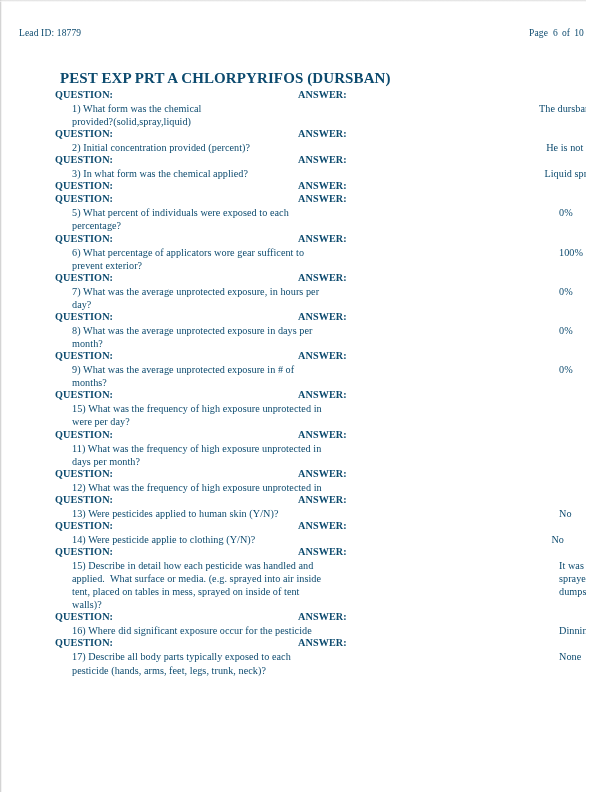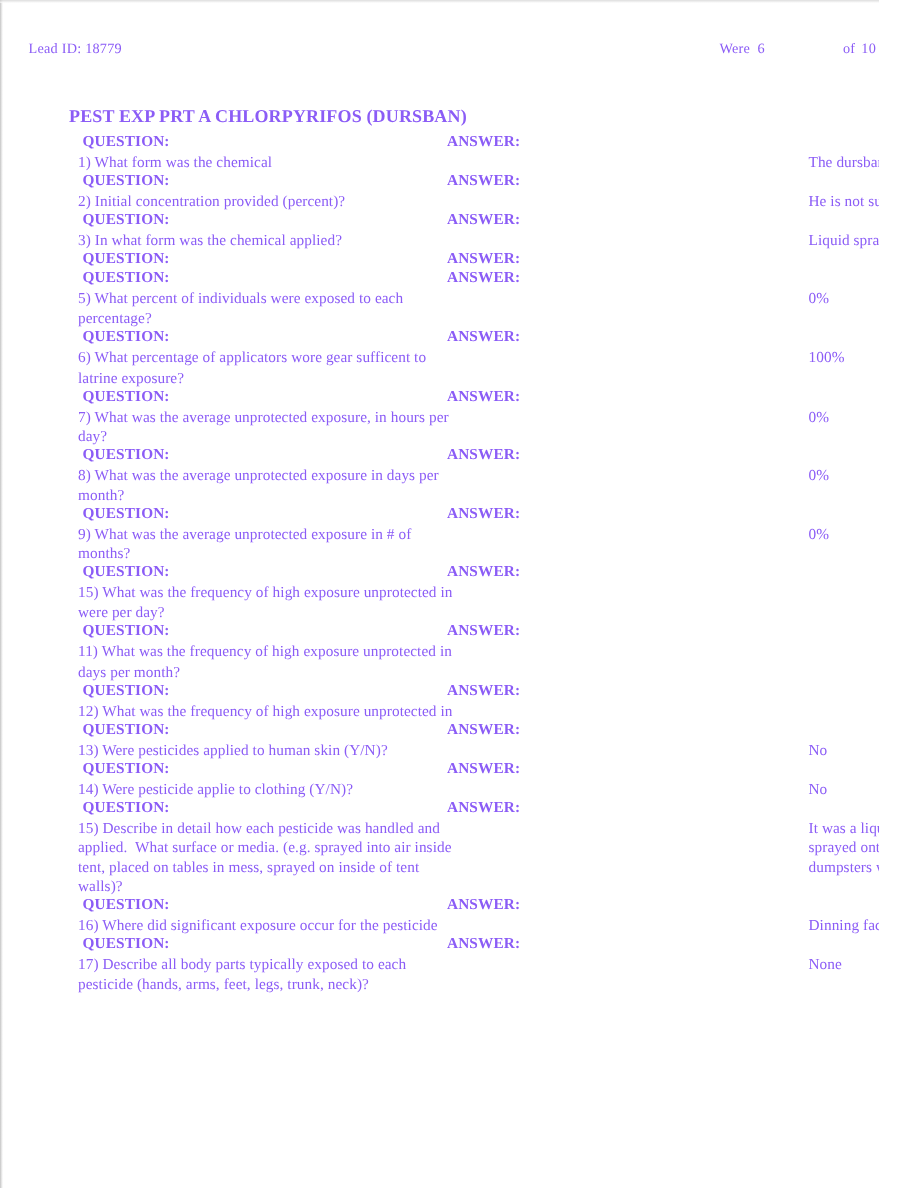--- a/index.html
+++ b/index.html
@@ -9,21 +9,21 @@
     background: #ffffff;
   }
   .page {
     position: relative;
     width: 586px;
     height: 792px;
     background: #ffffff;
     box-sizing: border-box;
     overflow: hidden;
     font-family: "Liberation Serif", "DejaVu Serif", serif;
-    color: #8b5cf6;
+    color: #0c4a6e;
   }
   
   .scan-edge-left {
     position: absolute;
     left: 0; top: 0;
     width: 2px; height: 792px;
     background: linear-gradient(to right, #b9b9b9, #e8e8e8 60%, #ffffff);
     opacity: .85;
   }
   .scan-edge-top {
@@ -50,27 +50,27 @@
   }
   .page-number {
     position: absolute;
     right: 27px; top: 0;
     font-size: 9.5px;
     letter-spacing: .15px;
     white-space: nowrap;
   }
   .page-number .pg-word { margin-right: 5px; }
   .page-number .pg-num  { margin-right: 4px; }
-  .page-number .pg-of   { margin-right: 4px; margin-left: 48px; }
+  .page-number .pg-of   { margin-right: 4px; }
 
   
   .doc-title {
     position: absolute;
-    left: 46px; top: 70px;
-    font-size: 12px;
+    left: 60px; top: 70px;
+    font-size: 15px;
     font-weight: bold;
     letter-spacing: .1px;
     white-space: nowrap;
   }
 
   
   .qa-body {
     position: absolute;
     left: 0; top: 89px;
     width: 611px;
@@ -92,20 +92,21 @@
     letter-spacing: .1px;
     white-space: nowrap;
   }
   .label-question { left: 55px; }
   .label-answer   { left: 298px; }
 
   .qa-cols {
     position: relative;
     display: flex;
     align-items: flex-start;
+    padding-left: 20px;
   }
   .q-text {
     width: 243px;
     padding-left: 52px;
     box-sizing: border-box;
     font-size: 10.2px;
     line-height: 13.1px;
     letter-spacing: .05px;
   }
   .a-text {
@@ -132,35 +133,36 @@
 
   <div class="scan-edge-left"></div>
   <div class="scan-edge-top"></div>
 
   <div class="page-header">
     <div class="lead-id">
       <span>Lead ID:</span>
       <span>18779</span>
     </div>
     <div class="page-number">
-      <span class="pg-word">Were</span><span class="pg-num">6</span><span class="pg-of">of</span><span>10</span>
+      <span class="pg-word">Page</span><span class="pg-num">6</span><span class="pg-of">of</span><span>10</span>
     </div>
   </div>
 
   <div class="doc-title">PEST EXP PRT A CHLORPYRIFOS (DURSBAN)</div>
 
   <div class="qa-body">
       <div class="qa-block">
         <div class="qa-labels">
           <span class="label-question">QUESTION:</span>
           <span class="label-answer">ANSWER:</span>
         </div>
         <div class="qa-cols">
           <div class="q-text">
             <span class="ln">1) What form was the chemical</span>
+            <span class="ln">provided?(solid,spray,liquid)</span>
           </div>
           <div class="a-text">
             <span class="ln">The dursban was in liquid form</span>
           </div>
         </div>
       </div>
       <div class="qa-block">
         <div class="qa-labels">
           <span class="label-question">QUESTION:</span>
           <span class="label-answer">ANSWER:</span>
@@ -210,21 +212,21 @@
         </div>
       </div>
       <div class="qa-block">
         <div class="qa-labels">
           <span class="label-question">QUESTION:</span>
           <span class="label-answer">ANSWER:</span>
         </div>
         <div class="qa-cols">
           <div class="q-text">
             <span class="ln">6) What percentage of applicators wore gear sufficent to</span>
-            <span class="ln">latrine exposure?</span>
+            <span class="ln">prevent exterior?</span>
           </div>
           <div class="a-text">
             <span class="ln">100%</span>
           </div>
         </div>
       </div>
       <div class="qa-block">
         <div class="qa-labels">
           <span class="label-question">QUESTION:</span>
           <span class="label-answer">ANSWER:</span>

